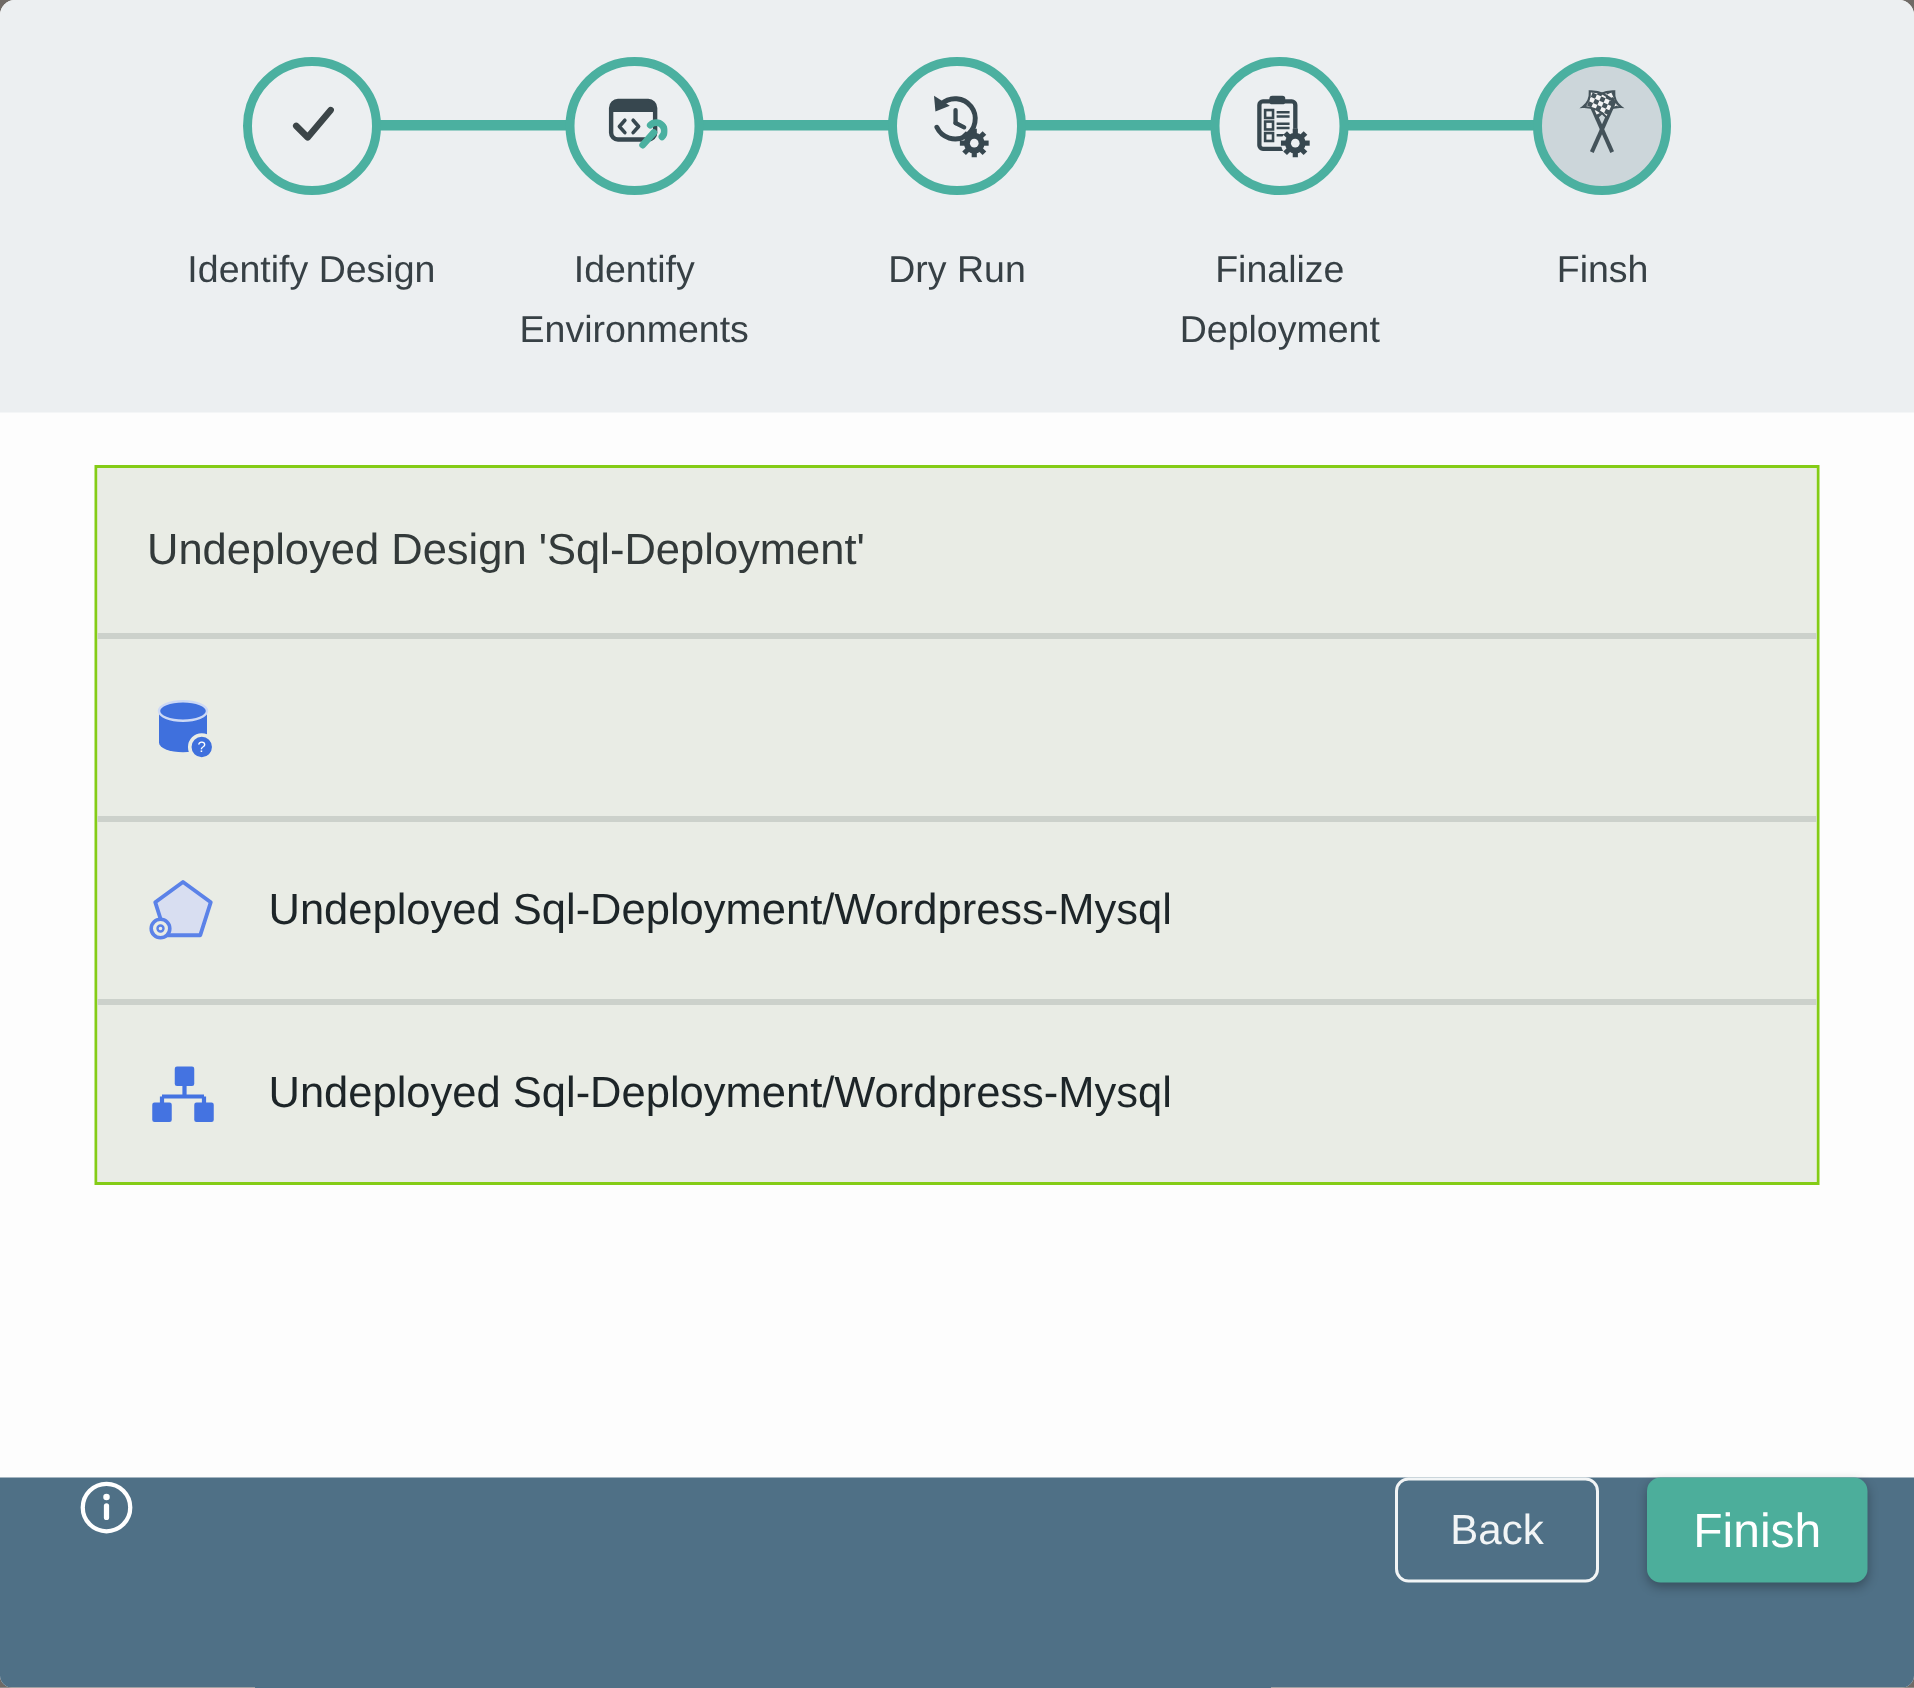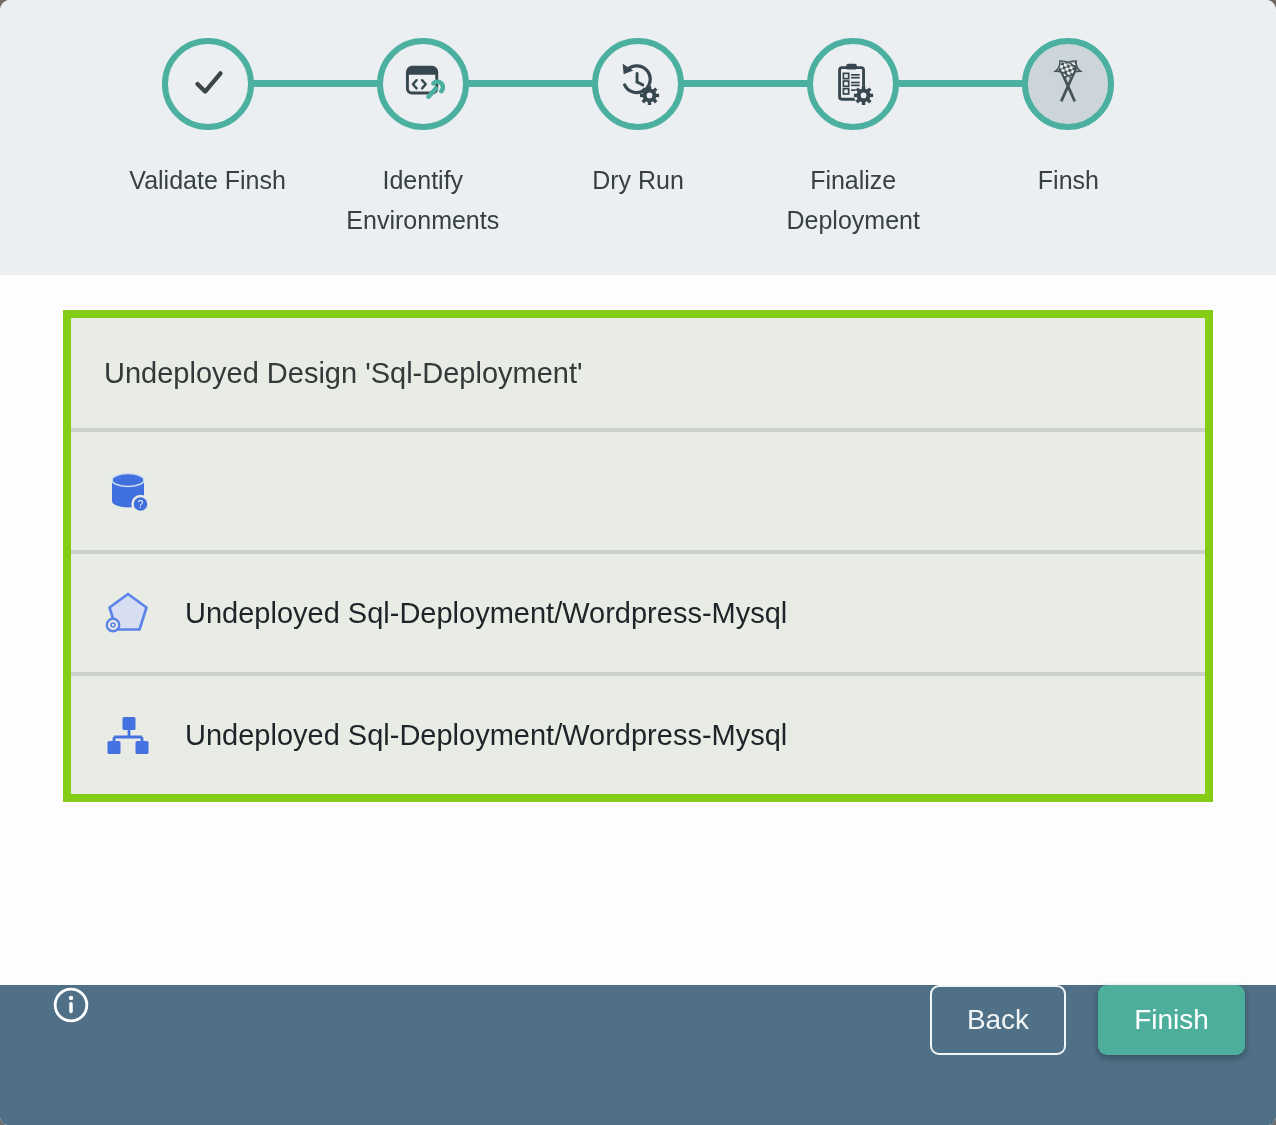--- a/index.html
+++ b/index.html
@@ -50,21 +50,21 @@
     border: 6px solid #4bb0a0; background: #eceff1;
     display: flex; align-items: center; justify-content: center;
   }
   .step-circle.active { background: #ccd6da; }
   .step-label {
     margin-top: 30px; font-size: 25px; line-height: 1.6;
     color: #374045; text-align: center; max-width: 195px;
   }
   
   .content { flex: 1; background: #fdfdfd; padding: 35px 63px 0 63px; }
-  .list { border: 8px solid #84cc16; }
+  .list { border: 2px solid #84cc16; }
   .list-header {
     height: 110px; background: #e9ece5;
     display: flex; align-items: center; padding: 0 33px;
     font-size: 29px; color: #333a3a;
   }
   .list-row {
     height: 122px; background: #e9ece5;
     border-top: 4px solid #ccd1cb;
     display: flex; align-items: center; padding: 0 33px;
     font-size: 29px; color: #1d2528;
@@ -88,42 +88,42 @@
     border: 2px solid #f2f5f6; border-radius: 9px;
     color: #f2f5f6; font-size: 28px; cursor: pointer;
     font-family: "Liberation Sans", sans-serif;
   }
   .btn-finish {
     margin-left: 32px; margin-right: 31px;
     min-width: 147px; height: 70px; padding: 0 30px;
     background: #4cae9b;
     border: none; border-radius: 9px;
     box-shadow: 0 3px 7px rgba(0,0,0,0.30);
-    color: #ffffff; font-size: 28px; cursor: pointer;
+    color: #ffffff; font-size: 32px; cursor: pointer;
     font-family: "Liberation Sans", sans-serif;
   }
 </style>
 </head>
 <body>
 
 <div class="modal">
 
 
   <div class="stepper">
     <div class="stepper-line"></div>
 
     <div class="step">
       <div class="step-circle">
         <span>
           <svg viewBox="0 0 48 48" width="46" height="46">
             <polyline points="13,26 21,34 37,15" fill="none" stroke="#3c4548" stroke-width="4.5" stroke-linecap="round" stroke-linejoin="round"></polyline>
           </svg>
         </span>
       </div>
-      <div class="step-label">Validate Finsh</div>
+      <div class="step-label">Identify Design</div>
     </div>
 
     <div class="step">
       <div class="step-circle">
         <span>
           <svg viewBox="0 0 48 48" width="44" height="44">
             <rect x="7" y="8" width="32" height="28" rx="5" fill="none" stroke="#37474f" stroke-width="3.2"></rect>
             <path d="M7,13 a5,5 0 0 1 5,-5 h22 a5,5 0 0 1 5,5 v3 h-32 z" fill="#37474f"></path>
             <polyline points="17,22 13,26.5 17,31" fill="none" stroke="#37474f" stroke-width="2.6" stroke-linecap="round" stroke-linejoin="round"></polyline>
             <polyline points="23,22 27,26.5 23,31" fill="none" stroke="#37474f" stroke-width="2.6" stroke-linecap="round" stroke-linejoin="round"></polyline>

